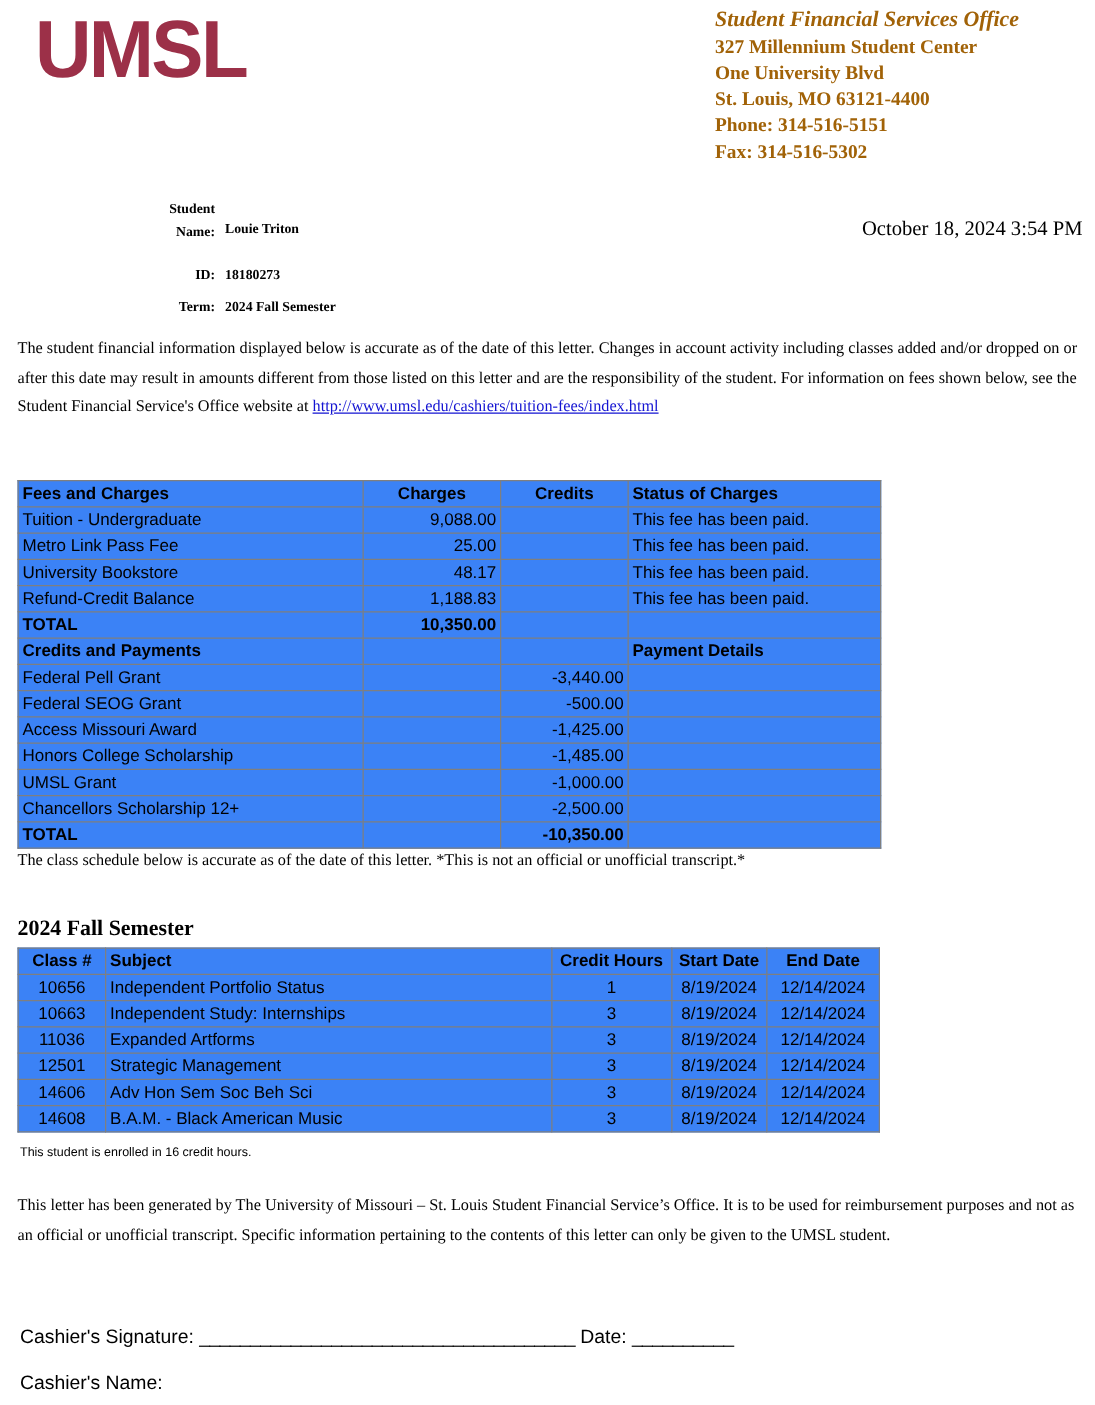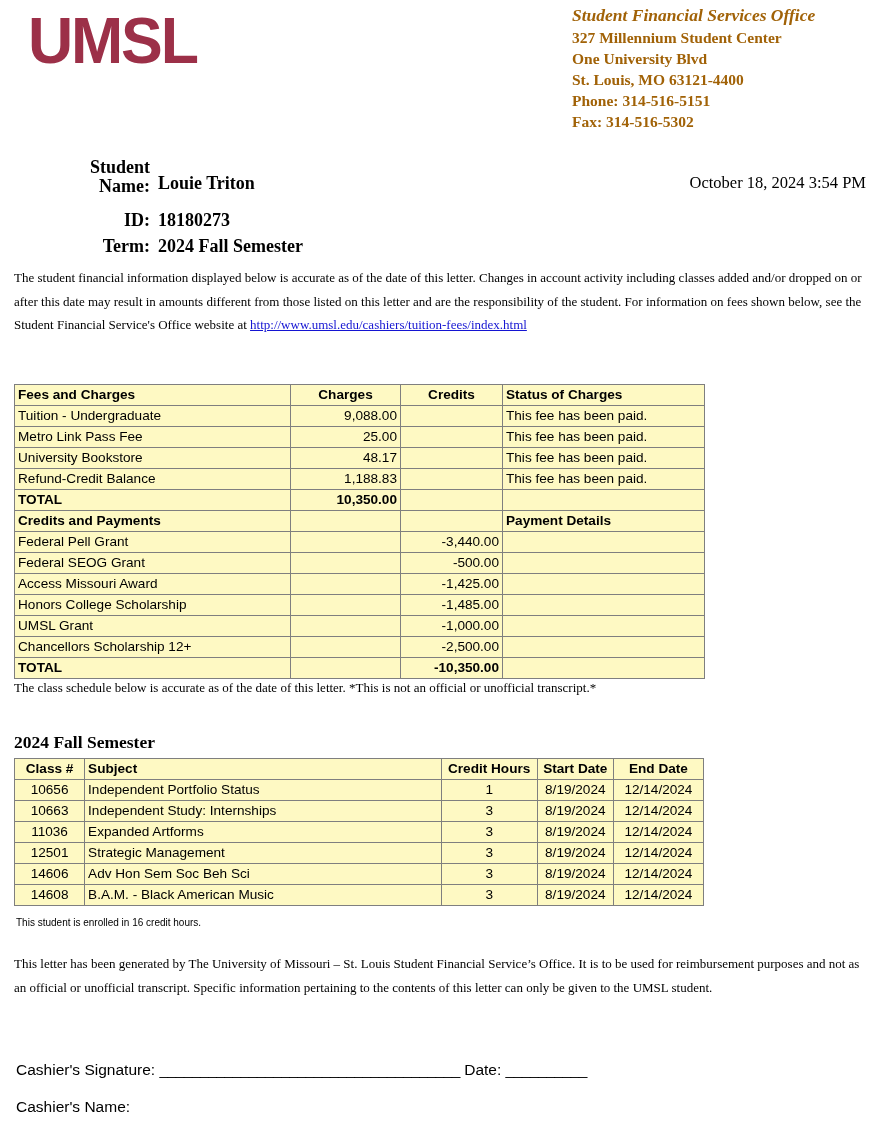--- a/index.html
+++ b/index.html
@@ -66,23 +66,23 @@
   
   .student-info {
     position: absolute;
     left: 0;
     top: 158px;
     width: 876px;
     height: 100px;
   }
   .si-row {
     position: absolute;
-    left: 6px;
+    left: 28px;
     width: 300px;
-    font-size: 18px;
+    font-size: 11px;
     font-weight: bold;
     line-height: 20px;
   }
   .si-label {
     display: inline-block;
     width: 152px;
     text-align: right;
     vertical-align: top;
     padding-right: 8px;
     box-sizing: border-box;
@@ -144,21 +144,21 @@
     font-size: 17.5px;
     font-weight: bold;
   }
 
   
   table.grid {
     position: absolute;
     border-collapse: collapse;
     font-family: "Liberation Sans", "DejaVu Sans", sans-serif;
     font-size: 13.6px;
-    background: #fef9c3;
+    background: #3b82f6;
     table-layout: fixed;
   }
   table.grid td {
     border: 1px solid #7f7f7f;
     padding: 1px 3px 2px 3px;
     height: 17px;
     line-height: 16px;
     vertical-align: middle;
     overflow: hidden;
     white-space: nowrap;

